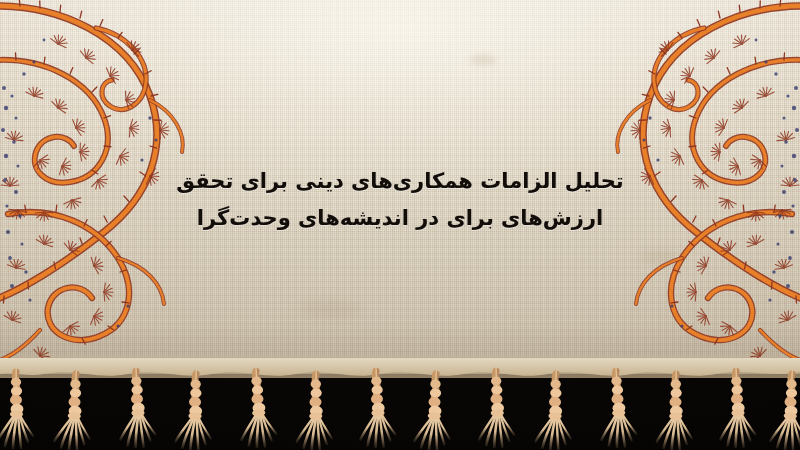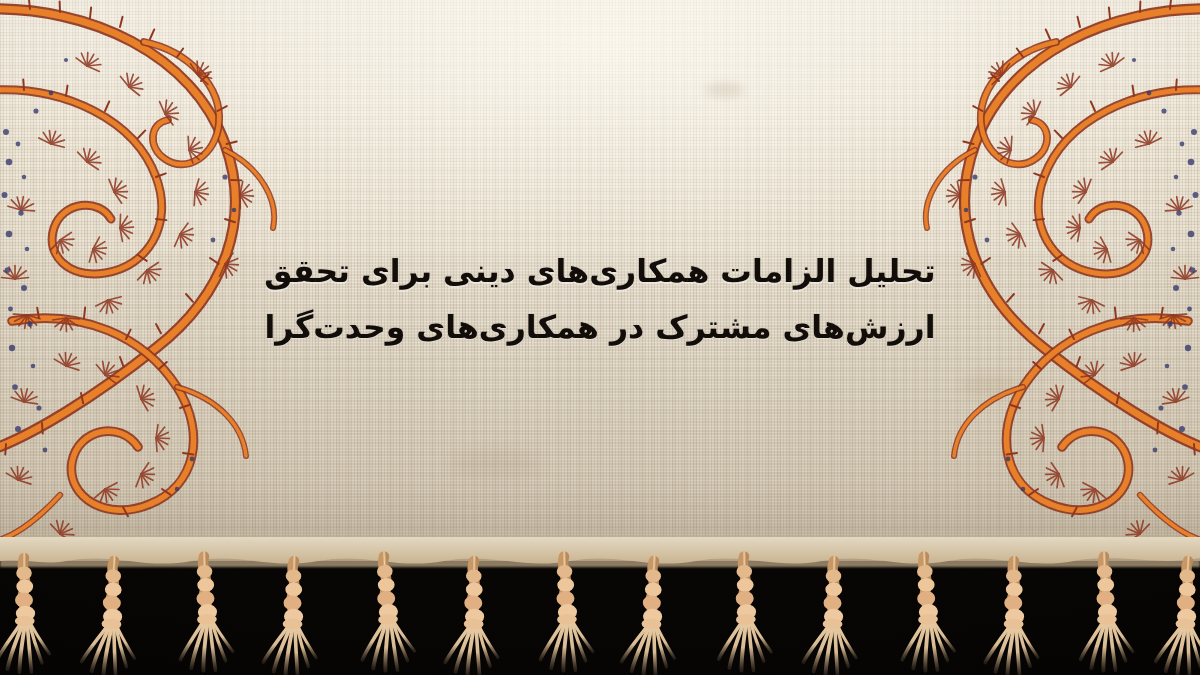--- a/index.html
+++ b/index.html
@@ -614,21 +614,21 @@
       <circle cx="150" cy="118" r="1.7"></circle>
         <circle cx="156" cy="140" r="1.5"></circle>
         <circle cx="142" cy="160" r="1.6"></circle>
       <circle cx="128" cy="306" r="1.6"></circle>
         <circle cx="118" cy="326" r="1.5"></circle>
     </g>
   </svg>
 
   <div class="title-block">
     <span class="title-line">تحلیل الزامات همکاری‌های دینی برای تحقق</span>
-    <span class="title-line">ارزش‌های مشترک در همکاری‌های وحدت‌گرا</span>
+    <span class="title-line">ارزش‌های برای در اندیشه‌های وحدت‌گرا</span>
   </div>
 
   <svg class="fringe" width="800" height="92" viewBox="0 0 800 92" xmlns="http://www.w3.org/2000/svg">
     <defs>
       <linearGradient id="cordg" x1="0" y1="0" x2="1" y2="0">
         <stop offset="0" stop-color="#c79765"></stop>
         <stop offset=".42" stop-color="#f0cfa6"></stop>
         <stop offset="1" stop-color="#b98a5c"></stop>
       </linearGradient>
       <linearGradient id="skirtg" x1="0" y1="0" x2="0" y2="1">

